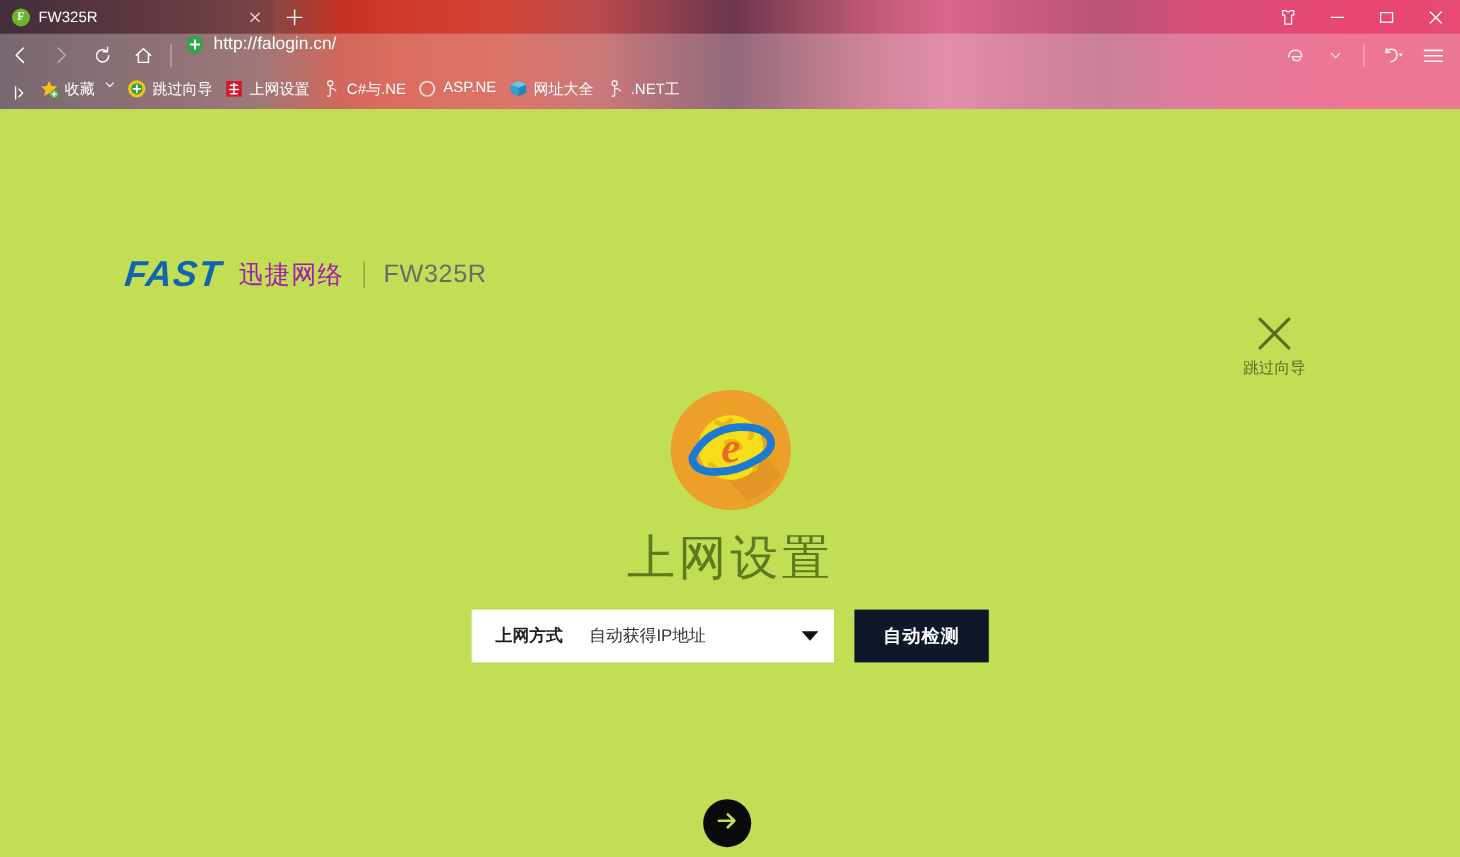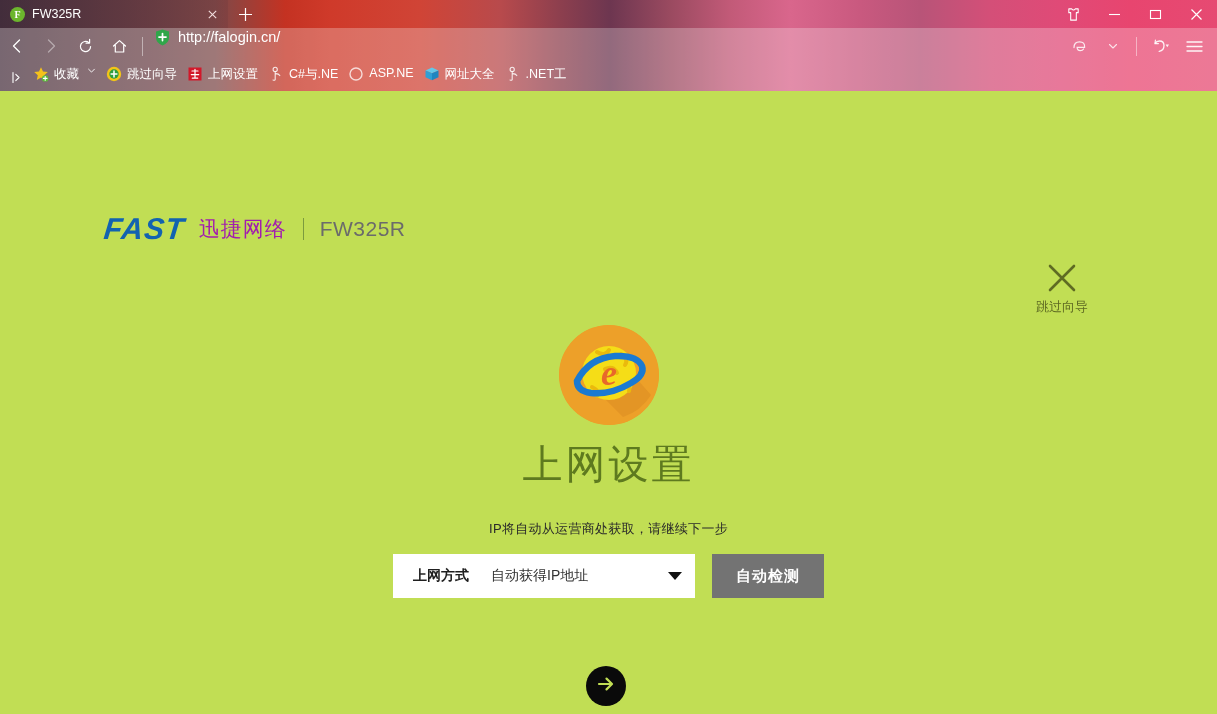--- a/index.html
+++ b/index.html
@@ -267,21 +267,21 @@
   }
   .select-caret {
     width: 0; height: 0;
     border-left: 7px solid transparent;
     border-right: 7px solid transparent;
     border-top: 8px solid #111111;
     flex: 0 0 auto;
   }
   .detect-btn {
     width: 112px; height: 44px;
-    background: #737373;
+    background: #0f172a;
     color: #ffffff;
     font-size: 15px;
     font-weight: bold;
     display: flex; align-items: center; justify-content: center;
     border: none;
     letter-spacing: 1px;
     cursor: pointer;
   }
 
   .next-btn {
@@ -510,21 +510,20 @@
       <svg width="100" height="100" viewBox="0 0 100 100">
         <circle cx="50" cy="50" r="50" fill="#eda029"></circle>
         <path d="M62 36 L92 70 Q82 86 64 92 L34 62 Z" fill="#e09324" opacity="0.85"></path>
         <circle cx="50" cy="48" r="27" fill="#f5dd17"></circle>
         <path d="M38 27 Q46 32 50 25 M62 29 Q70 34 66 40 M33 62 Q41 66 38 71 M64 62 Q72 60 70 66 M46 44 Q54 40 58 48" fill="none" stroke="#eab90d" stroke-width="4" stroke-linecap="round"></path>
         <text x="50" y="60" font-family="Liberation Serif, serif" font-size="36" font-style="italic" font-weight="bold" fill="#e8682a" text-anchor="middle">e</text>
         <path d="M18 56 Q30 33 56 31 Q78 30 83 41 Q86 50 72 58 Q52 70 32 68 Q18 66 18 56 Z" fill="none" stroke="#1b7ad1" stroke-width="6.5" stroke-linecap="round"></path>
       </svg>
     </div>
     <div class="page-title">上网设置</div>
-    <div class="hint">IP将自动从运营商处获取，请继续下一步</div>
 
     <div class="form-row">
       <div class="select-box">
         <span class="select-label">上网方式</span>
         <span class="select-value">自动获得IP地址</span>
         <span class="select-caret"></span>
       </div>
       <button class="detect-btn">自动检测</button>
     </div>
   </div>

